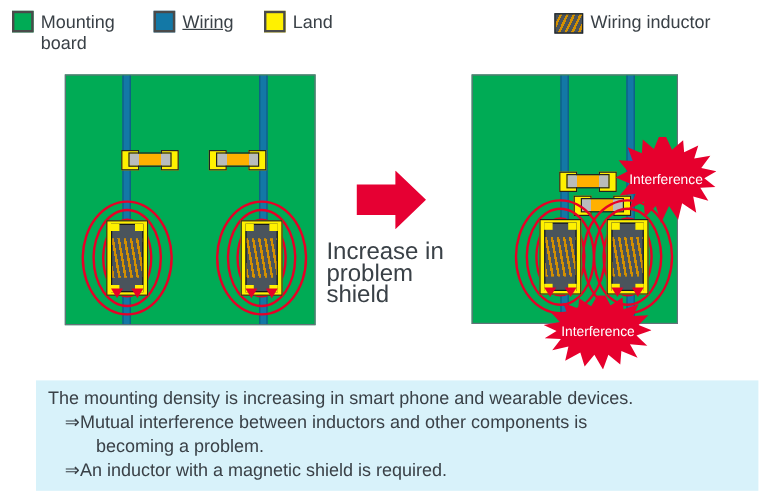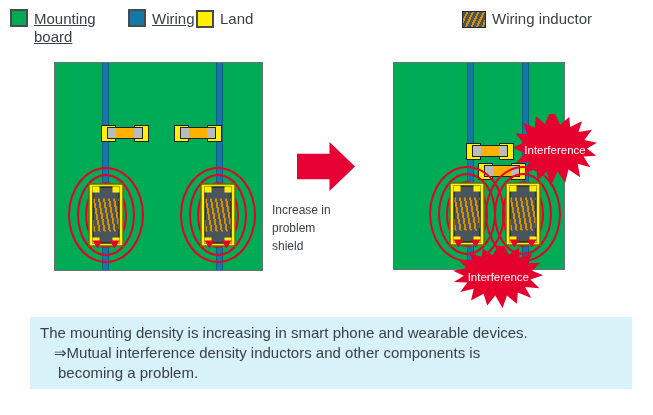--- a/index.html
+++ b/index.html
@@ -12,23 +12,23 @@
   .legend-label{font-size:15px;line-height:18px;margin-left:6px;margin-top:1px;}
   .sw{box-sizing:border-box;flex:0 0 auto;}
   .sw-square{width:18px;height:18px;border:2px solid #4a4a4a;}
   .sw-board{background:var(--board-green,#00ab55);}
   .sw-wiring{background:var(--wiring-blue,#1378a6);}
   .sw-land{background:var(--land-yellow,#fff100);}
   .sw-cap{width:26px;height:17px;margin-top:2px;border:2px solid #4a4a4a;
     background:linear-gradient(90deg,var(--capacitor-gray,#b9bcbc) 0 24%,var(--capacitor-orange,#ffb000) 24% 76%,var(--capacitor-gray,#b9bcbc) 76%);}
   .sw-ind{width:24px;height:17px;margin-top:2px;border:1px solid #20262a;background-color:var(--inductor-dark,#4a545c);
     background-image:repeating-linear-gradient(115deg,transparent 0 3px,var(--coil-orange,#d39000) 3px 5px);}
-  #legend-mounting{left:10px;} #legend-mounting .legend-label{width:74px;text-decoration:underline;}
+  #legend-mounting{left:10px;} #legend-mounting .legend-label{width:74px;}
   #legend-wiring{left:128px;text-decoration:underline;}
-  #legend-land{left:196px;align-items:flex-end;}
+  #legend-land{left:220px;}
   #legend-capacitor{left:312px;}
   #legend-inductor{left:462px;}
   
   .board{position:absolute;background:var(--board-green,#00ab55);border:1px solid #66727a;box-sizing:border-box;}
   #board-left{left:54px;top:62px;width:209px;height:209px;}
   #board-right{left:393px;top:62px;width:172px;height:208px;}
   .wiring{position:absolute;top:0;bottom:0;width:7px;background:var(--wiring-blue,#1378a6);border-left:1px solid #0d5d83;border-right:1px solid #0d5d83;box-sizing:border-box;}
   
   .capacitor{position:absolute;width:48px;height:17px;}
   .cap-land{position:absolute;top:0;width:15px;height:17px;background:var(--land-yellow,#fff100);border:1px solid #222;box-sizing:border-box;}
@@ -52,27 +52,27 @@
   .burst{position:absolute;background:var(--interference-red,#e6002d);display:flex;align-items:center;justify-content:center;
     clip-path:polygon(50% 0%,56% 15%,67% 4%,68% 18%,82% 10%,78% 25%,94% 22%,85% 36%,100% 40%,88% 48%,99% 58%,84% 59%,92% 74%,77% 69%,80% 88%,66% 77%,62% 96%,53% 80%,45% 100%,40% 80%,29% 93%,28% 75%,13% 84%,20% 66%,4% 68%,14% 54%,0% 47%,12% 40%,3% 27%,17% 28%,12% 12%,26% 19%,27% 3%,38% 14%,43% 0%);}
   .burst-label{color:#fff;font-size:11.5px;white-space:nowrap;}
   #burst-top{left:119px;top:51px;width:84px;height:72px;}
   #burst-bottom{left:59px;top:183px;width:90px;height:62px;transform:scaleX(-1);}
   #burst-bottom .burst-label{transform:scaleX(-1);}
   
   #transition{position:absolute;left:272px;top:142px;width:112px;}
   #big-arrow{width:58px;height:49px;margin-left:25px;background:var(--arrow-red,#e60033);
     clip-path:polygon(0% 24%,56% 24%,56% 0%,100% 50%,56% 100%,56% 76%,0% 76%);}
-  #transition-caption{margin-top:10px;font-size:12px;line-height:18px;}
+  #transition-caption{margin-top:10px;font-size:20px;line-height:18px;}
   #transition-caption span{display:block;}
   
   #note-box{position:absolute;left:30px;top:317px;width:602px;box-sizing:border-box;background:var(--note-bg,#d8f2fa);
     padding:6px 10px;font-size:15px;line-height:20px;}
   .note-line{white-space:nowrap;}
-  .ind-0{margin-left:0;} .ind-1{margin-left:14px;} .ind-2{margin-left:18px;}
+  .ind-0{margin-left:0;} .ind-1{margin-left:14px;} .ind-2{margin-left:40px;}
 </style>
 </head>
 <body>
 
 <div id="stage">
 
   <div class="legend-item" id="legend-mounting">
     <span class="sw sw-square sw-board"></span>
     <span class="legend-label">Mounting board</span>
   </div>
@@ -198,17 +198,18 @@
     <div class="burst" id="burst-top">
       <span class="burst-label">Interference</span>
     </div>
     <div class="burst" id="burst-bottom">
       <span class="burst-label">Interference</span>
     </div>
   </div>
 
   <div id="note-box">
     <div class="note-line ind-0">The mounting density is increasing in smart phone and wearable devices.</div>
-    <div class="note-line ind-1">⇒Mutual interference density inductors and other components is</div>
+    <div class="note-line ind-1">⇒Mutual interference between inductors and other components is</div>
     <div class="note-line ind-2">becoming a problem.</div>
+    <div class="note-line ind-1">⇒An inductor with a magnetic shield is required.</div>
   </div>
 
 </div>
 
 </body></html>

